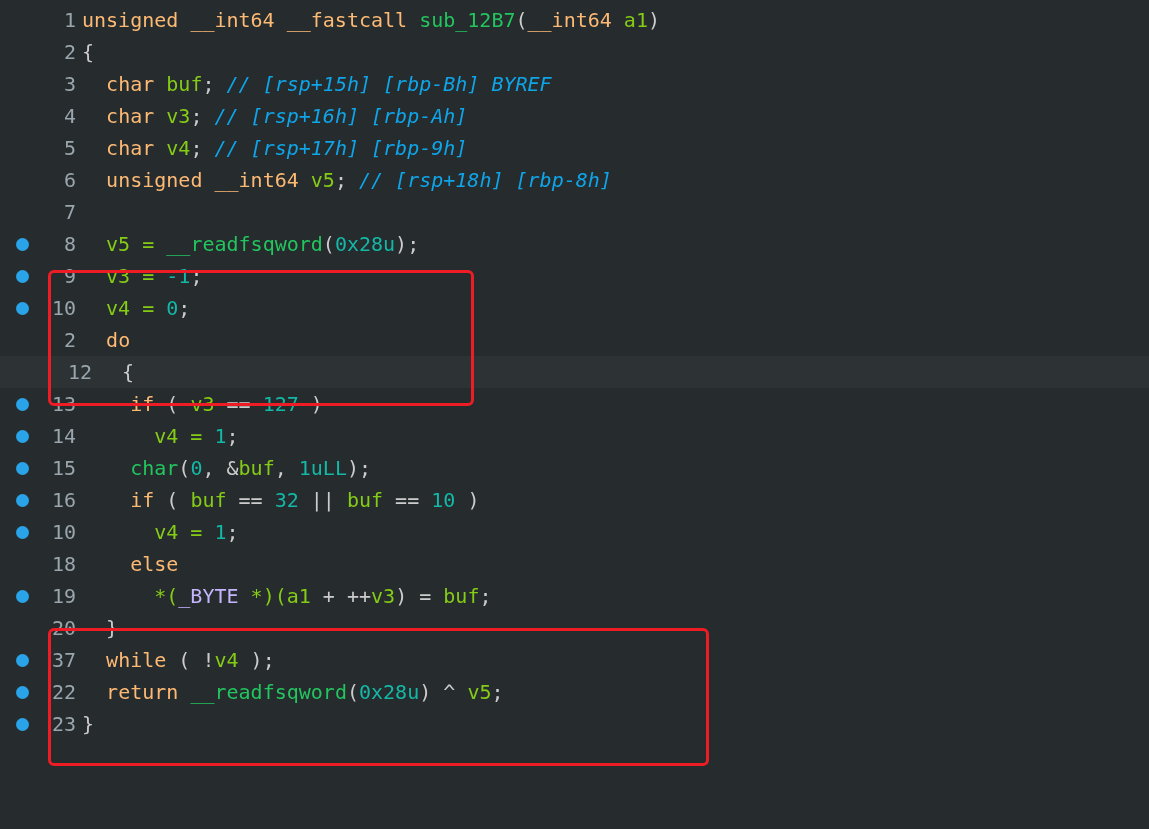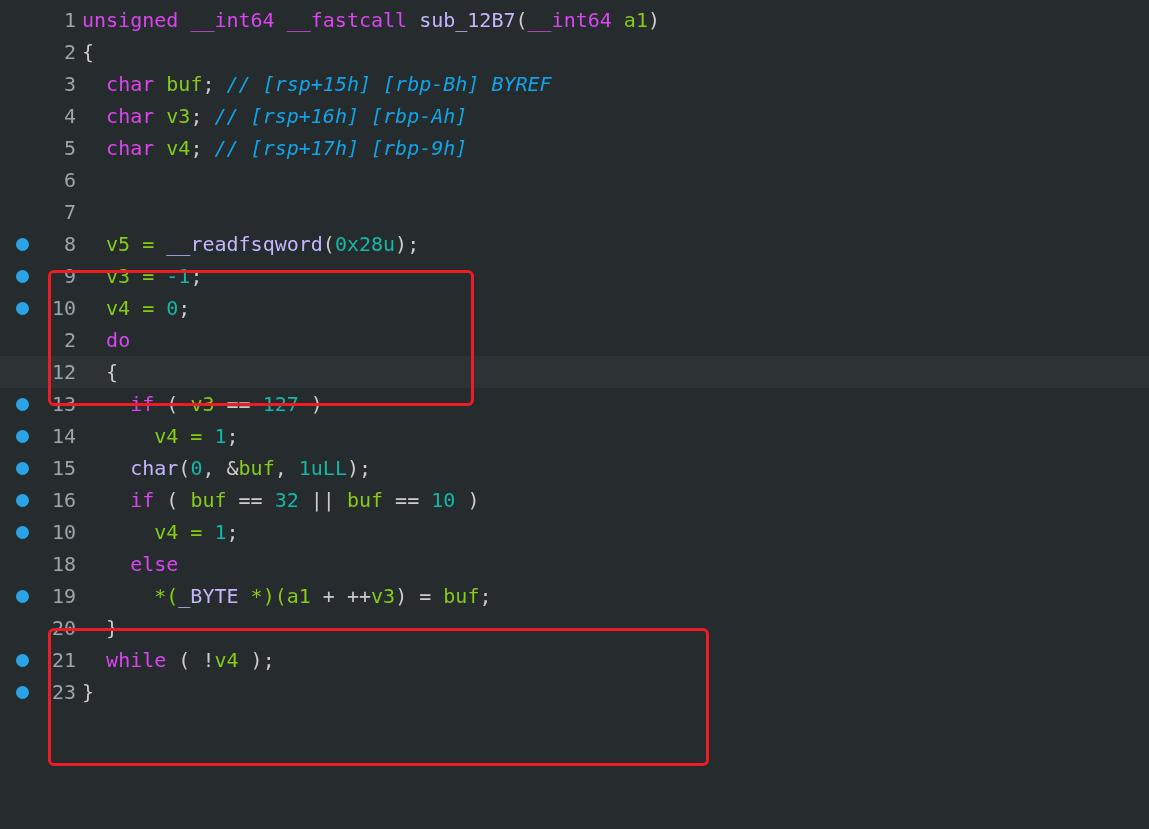--- a/index.html
+++ b/index.html
@@ -48,62 +48,64 @@
   .ln {
     width: 32px;
     text-align: right;
     color: #9aa6ad;
     padding-right: 6px;
     user-select: none;
   }
   .code {
     color: #cccccc;
   }
-  .kw { color: #d946ef; margin-top: 25px; }     
+  .kw { color: #fdba74; margin-top: 25px; }     
   .ty { color: #c4b5fd; }     
-  .fn { color: #c4b5fd; }     
+  .fn { color: #22c55e; }     
   .var { color: #84cc16; }
   .num { color: #14b8a6; }
   .cmt { color: #0ea5e9; font-style: italic; }
   .op { color: #cccccc; }
   .highlight-line {
     background: rgba(255,255,255,0.035);
+    padding-left: 16px;
   }
   .red-box {
     position: absolute;
     border: 3px solid #ee1c25;
     border-radius: 6px;
     pointer-events: none;
   }
 </style>
 </head>
 <body>
 
 <div class="editor">
   <div class="code-area" id="code-area">
       <div class="code-line"><div class="gutter"></div><div class="ln">1</div><div class="code"><span class="kw">unsigned </span><span class="kw">__int64 </span><span class="kw">__fastcall </span><span class="fn">sub_12B7</span><span class="op">(</span><span class="kw">__int64 </span><span class="var">a1</span><span class="op">)</span></div></div>
       <div class="code-line"><div class="gutter"></div><div class="ln">2</div><div class="code"><span class="op">{</span></div></div>
       <div class="code-line"><div class="gutter"></div><div class="ln">3</div><div class="code"><span class="var">  </span><span class="kw">char </span><span class="var">buf</span><span class="op">; </span><span class="cmt">// [rsp+15h] [rbp-Bh] BYREF</span></div></div>
       <div class="code-line"><div class="gutter"></div><div class="ln">4</div><div class="code"><span class="var">  </span><span class="kw">char </span><span class="var">v3</span><span class="op">; </span><span class="cmt">// [rsp+16h] [rbp-Ah]</span></div></div>
       <div class="code-line"><div class="gutter"></div><div class="ln">5</div><div class="code"><span class="var">  </span><span class="kw">char </span><span class="var">v4</span><span class="op">; </span><span class="cmt">// [rsp+17h] [rbp-9h]</span></div></div>
-      <div class="code-line"><div class="gutter"></div><div class="ln">6</div></div>
+      <div class="code-line"><div class="gutter"></div><div class="ln">6</div><div class="code"><span class="var">  </span><span class="kw">unsigned __int64 </span><span class="var">v5</span><span class="op">; </span><span class="cmt">// [rsp+18h] [rbp-8h]</span></div></div>
       <div class="code-line"><div class="gutter"></div><div class="ln">7</div><div class="code"></div></div>
       <div class="code-line"><div class="gutter"><div class="bp"></div></div><div class="ln">8</div><div class="code"><span class="var">  v5 = </span><span class="fn">__readfsqword</span><span class="op">(</span><span class="num">0x28u</span><span class="op">);</span></div></div>
       <div class="code-line"><div class="gutter"><div class="bp"></div></div><div class="ln">9</div><div class="code"><span class="var">  v3 = </span><span class="num">-1</span><span class="op">;</span></div></div>
       <div class="code-line"><div class="gutter"><div class="bp"></div></div><div class="ln">10</div><div class="code"><span class="var">  v4 = </span><span class="num">0</span><span class="op">;</span></div></div>
       <div class="code-line"><div class="gutter"></div><div class="ln">2</div><div class="code"><span class="var">  </span><span class="kw">do</span></div></div>
       <div class="code-line highlight-line"><div class="gutter"></div><div class="ln">12</div><div class="code"><span class="var">  </span><span class="op">{</span></div></div>
       <div class="code-line"><div class="gutter"><div class="bp"></div></div><div class="ln">13</div><div class="code"><span class="var">    </span><span class="kw">if</span><span class="op"> ( </span><span class="var">v3</span><span class="op"> == </span><span class="num">127</span><span class="op"> )</span></div></div>
       <div class="code-line"><div class="gutter"><div class="bp"></div></div><div class="ln">14</div><div class="code"><span class="var">      v4 = </span><span class="num">1</span><span class="op">;</span></div></div>
       <div class="code-line"><div class="gutter"><div class="bp"></div></div><div class="ln">15</div><div class="code"><span class="var">    </span><span class="fn">char</span><span class="op">(</span><span class="num">0</span><span class="op">, &amp;</span><span class="var">buf</span><span class="op">, </span><span class="num">1uLL</span><span class="op">);</span></div></div>
       <div class="code-line"><div class="gutter"><div class="bp"></div></div><div class="ln">16</div><div class="code"><span class="var">    </span><span class="kw">if</span><span class="op"> ( </span><span class="var">buf</span><span class="op"> == </span><span class="num">32</span><span class="op"> || </span><span class="var">buf</span><span class="op"> == </span><span class="num">10</span><span class="op"> )</span></div></div>
       <div class="code-line"><div class="gutter"><div class="bp"></div></div><div class="ln">10</div><div class="code"><span class="var">      v4 = </span><span class="num">1</span><span class="op">;</span></div></div>
       <div class="code-line"><div class="gutter"></div><div class="ln">18</div><div class="code"><span class="var">    </span><span class="kw">else</span></div></div>
       <div class="code-line"><div class="gutter"><div class="bp"></div></div><div class="ln">19</div><div class="code"><span class="var">      *(</span><span class="ty">_BYTE</span><span class="var"> *)(</span><span class="var">a1</span><span class="op"> + ++</span><span class="var">v3</span><span class="op">) = </span><span class="var">buf</span><span class="op">;</span></div></div>
       <div class="code-line"><div class="gutter"></div><div class="ln">20</div><div class="code"><span class="var">  </span><span class="op">}</span></div></div>
-      <div class="code-line"><div class="gutter"><div class="bp"></div></div><div class="ln">21</div><div class="code"><span class="var">  </span><span class="kw">while</span><span class="op"> ( !</span><span class="var">v4</span><span class="op"> );</span></div></div>
+      <div class="code-line"><div class="gutter"><div class="bp"></div></div><div class="ln">37</div><div class="code"><span class="var">  </span><span class="kw">while</span><span class="op"> ( !</span><span class="var">v4</span><span class="op"> );</span></div></div>
+      <div class="code-line"><div class="gutter"><div class="bp"></div></div><div class="ln">22</div><div class="code"><span class="var">  </span><span class="kw">return</span><span class="var"> </span><span class="fn">__readfsqword</span><span class="op">(</span><span class="num">0x28u</span><span class="op">) ^ </span><span class="var">v5</span><span class="op">;</span></div></div>
       <div class="code-line"><div class="gutter"><div class="bp"></div></div><div class="ln">23</div><div class="code"><span class="op">}</span></div></div>
     </div>
   <div id="annotations">
       <div class="red-box" style="top: 270px; left: 48px; width: 420px; height: 130px;"></div>
       <div class="red-box" style="top: 628px; left: 48px; width: 655px; height: 132px;"></div>
     </div>
 </div>
 
 </body></html>

